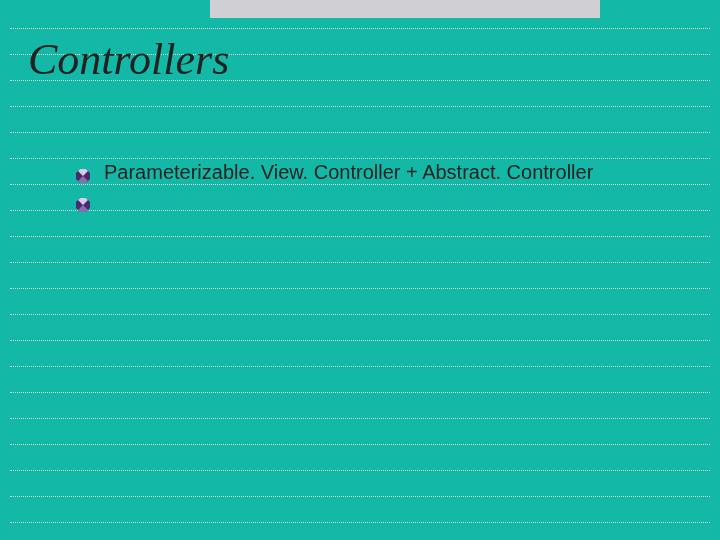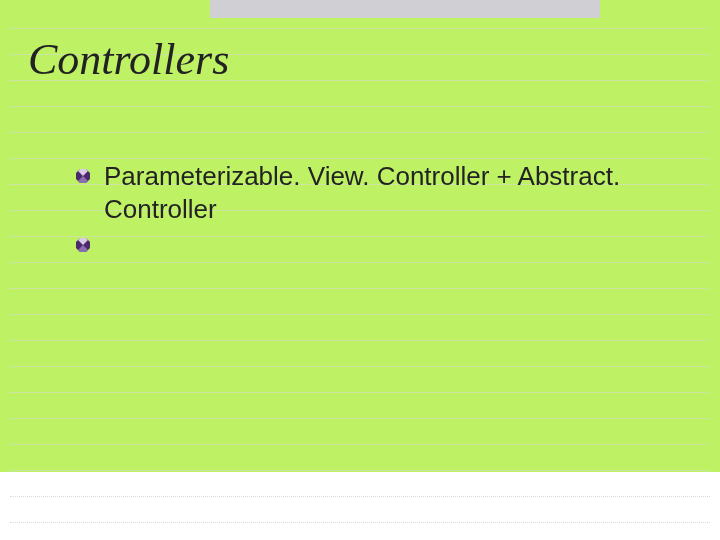--- a/index.html
+++ b/index.html
@@ -7,22 +7,22 @@
     padding: 0;
     width: 720px;
     height: 540px;
     background: #ffffff;
     font-family: Verdana, Geneva, sans-serif;
     overflow: hidden;
   }
   .slide {
     position: relative;
     width: 720px;
-    height: 472px;
-    background: #bef264;
+    height: 540px;
+    background: #14b8a6;
   }
   
   .rules {
     position: absolute;
     inset: 0;
     pointer-events: none;
   }
   .rules .hr {
     position: absolute;
     left: 10px;
@@ -49,21 +49,21 @@
     font-weight: 400;
     color: #222222;
     font-family: Georgia, "Times New Roman", serif;
     line-height: 1.1;
   }
   .body {
     position: absolute;
     top: 160px;
     left: 100px;
     right: 60px;
-    font-size: 26px;
+    font-size: 20px;
     color: #232323;
     line-height: 1.25;
   }
   .bullet-item {
     position: relative;
     margin-bottom: 4px;
     padding-left: 4px;
   }
   .bullet-icon {
     position: absolute;

